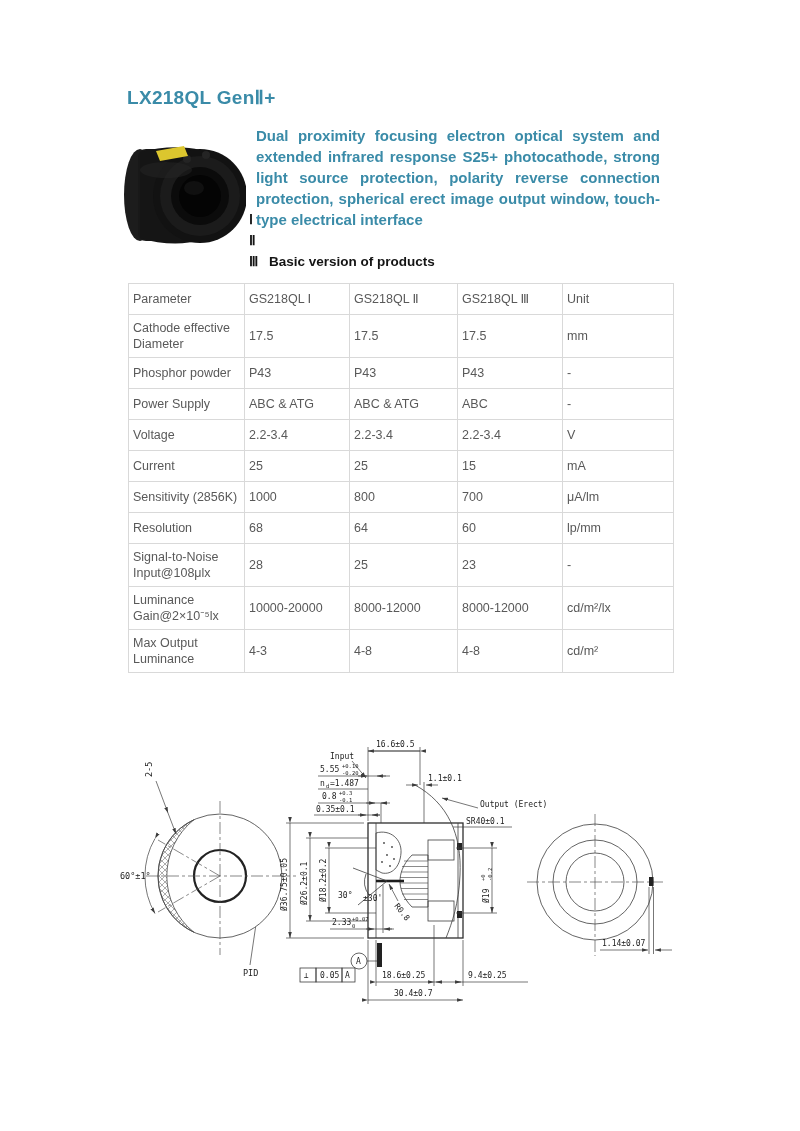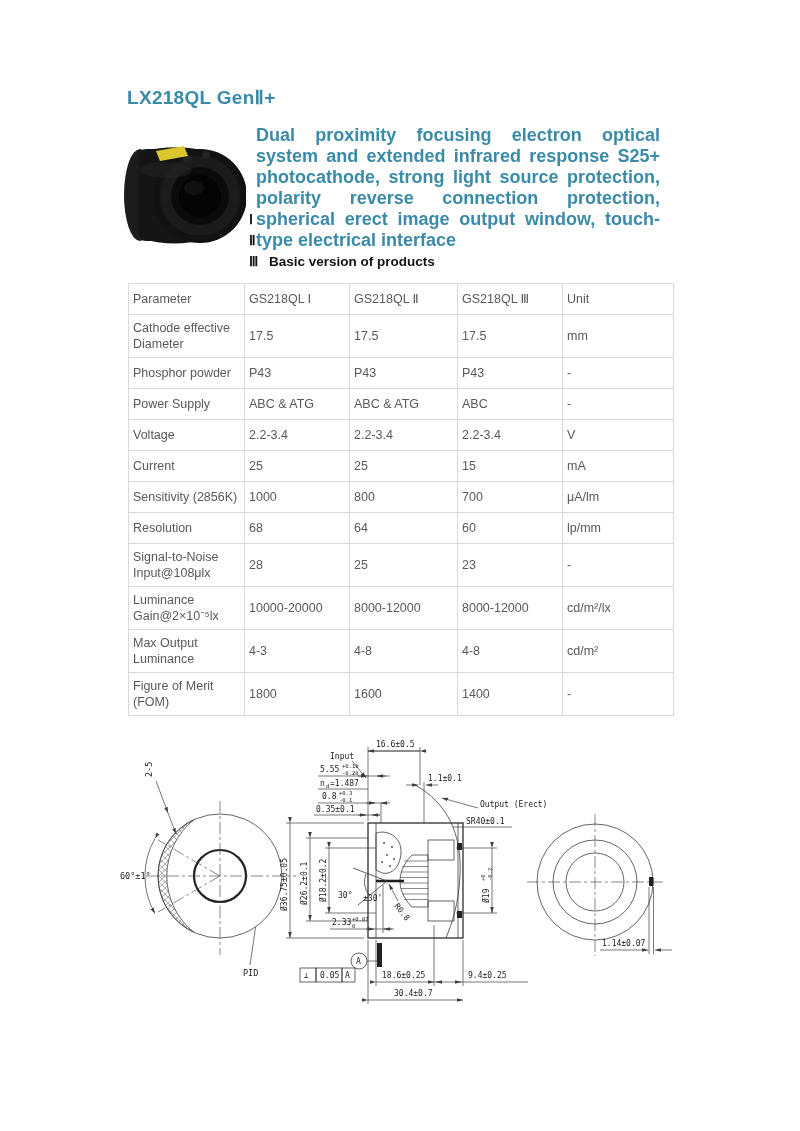--- a/index.html
+++ b/index.html
@@ -1,21 +1,21 @@
 <!DOCTYPE html>
 <html><head>
 <meta charset="utf-8">
 <style>
   html,body{margin:0;padding:0;background:#fff;}
   .page{position:relative;width:800px;height:1131px;background:#fff;overflow:hidden;
         font-family:"Liberation Sans",sans-serif;}
   .title{position:absolute;left:127px;top:86px;font-size:19px;font-weight:bold;
          color:#3a8ba8;letter-spacing:.3px;}
   .photo{position:absolute;left:116px;top:140px;width:130px;height:110px;}
-  .desc{position:absolute;left:256px;top:125px;width:404px;font-size:18px;font-weight:bold;
+  .desc{position:absolute;left:256px;top:125px;width:404px;font-size:15px;font-weight:bold;
         color:#3a8ba8;line-height:21px;text-align:justify;}
   .features{position:absolute;left:249px;top:209px;width:420px;font-size:13.5px;font-weight:bold;
         color:#141414;line-height:21px;}
   .feature-row{display:flex;}
   .feature-num{width:20px;flex:0 0 20px;}
   table.spec{position:absolute;left:128px;top:283px;width:545px;border-collapse:collapse;
         color:#595959;font-size:12.5px;table-layout:fixed;}
   table.spec th,table.spec td{border:1px solid #d9d9d9;text-align:left;vertical-align:middle;
         font-weight:normal;padding:5px 4px;height:20px;line-height:16px;}
   .drawing{position:absolute;left:0;top:735px;}
@@ -145,27 +145,20 @@
           <td>8000-12000</td>
           <td>cd/m²/lx</td>
         </tr>
         <tr>
           <td>Max Output Luminance</td>
           <td>4-3</td>
           <td>4-8</td>
           <td>4-8</td>
           <td>cd/m²</td>
         </tr>
-        <tr>
-          <td>Figure of Merit (FOM)</td>
-          <td>1800</td>
-          <td>1600</td>
-          <td>1400</td>
-          <td>-</td>
-        </tr>
       </tbody>
   </table>
 
   <svg class="drawing" width="800" height="300" viewBox="0 0 800 300">
     <defs>
       <marker id="aE" orient="auto" markerWidth="9" markerHeight="7" refX="8.5" refY="3">
         <path d="M0,0.4 L8.5,3 L0,5.6 Z" fill="#3c3c3c"></path>
       </marker>
       <pattern id="hx" width="6" height="6" patternUnits="userSpaceOnUse">
         <line x1="0" y1="0" x2="6" y2="6" stroke="#777" stroke-width="0.6"></line>

